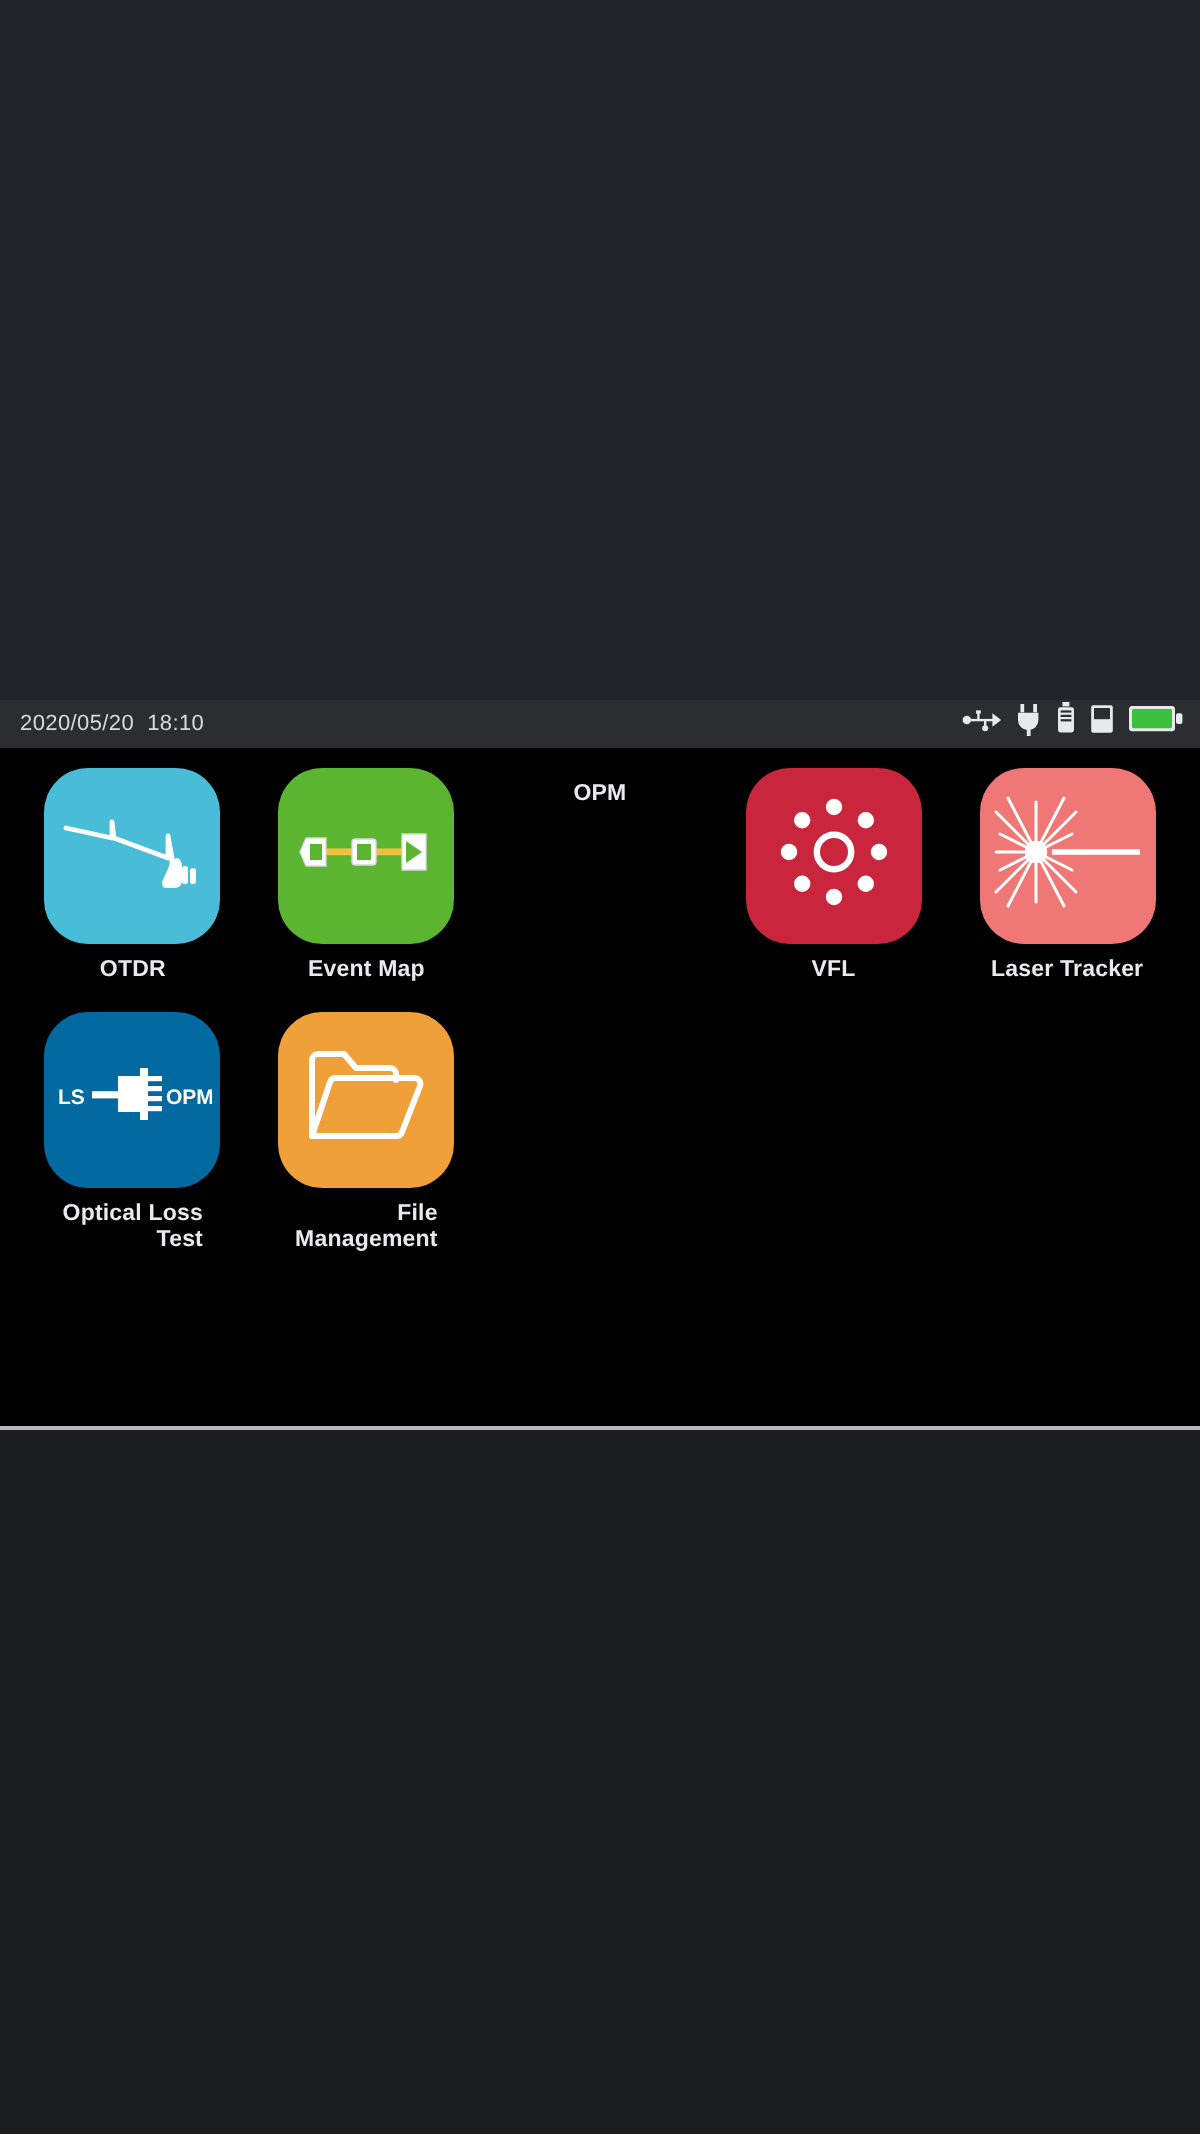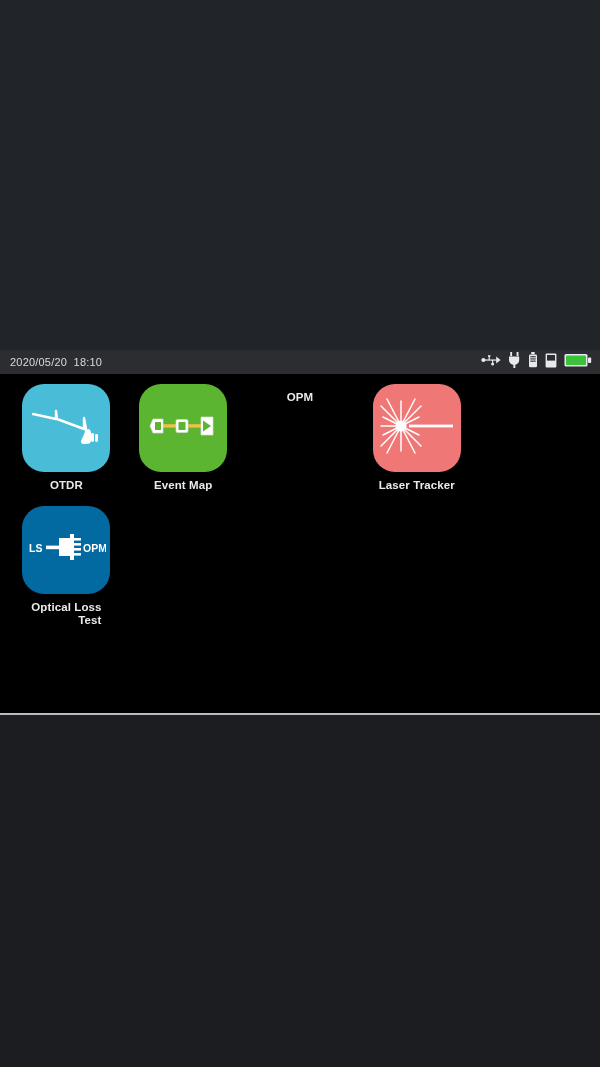--- a/index.html
+++ b/index.html
@@ -180,20 +180,40 @@
               </svg>
             </span>
           </div>
           <div class="app-label">Event Map</div>
         </div>
 
         <div class="app-cell">
           <div class="app-label">OPM</div>
         </div>
 
+        <div class="app-cell">
+          <div class="app-tile" style="background:#c9253c">
+            <span>
+              <svg width="56" height="56" viewBox="0 0 56 56">
+                <circle cx="28" cy="28" r="8.6" fill="none" stroke="#ffffff" stroke-width="3.2"></circle>
+                <g fill="#ffffff">
+                  <circle cx="28" cy="5.5" r="4.1"></circle>
+                  <circle cx="28" cy="50.5" r="4.1"></circle>
+                  <circle cx="5.5" cy="28" r="4.1"></circle>
+                  <circle cx="50.5" cy="28" r="4.1"></circle>
+                  <circle cx="12.1" cy="12.1" r="4.1"></circle>
+                  <circle cx="43.9" cy="12.1" r="4.1"></circle>
+                  <circle cx="12.1" cy="43.9" r="4.1"></circle>
+                  <circle cx="43.9" cy="43.9" r="4.1"></circle>
+                </g>
+              </svg>
+            </span>
+          </div>
+          <div class="app-label">VFL</div>
+        </div>
 
         <div class="app-cell">
           <div class="app-tile" style="background:#ef7775">
             <span>
               <svg width="76" height="58" viewBox="0 0 76 58">
                 <g stroke="#ffffff" stroke-width="1.5" stroke-linecap="round">
                   <line x1="22" y1="29" x2="2" y2="29"></line>
                   <line x1="22" y1="29" x2="42" y2="9"></line>
                   <line x1="22" y1="29" x2="42" y2="49"></line>
                   <line x1="22" y1="29" x2="2" y2="9"></line>
@@ -239,20 +259,32 @@
                 </g>
               </svg>
             </span>
           </div>
           <div class="app-label">Optical Loss
 Test</div>
         </div>
 
 
 
+        <div class="app-cell">
+          <div class="app-tile" style="background:#efa038">
+            <span>
+              <svg width="62" height="52" viewBox="0 0 62 52">
+                <path d="M4 46 V8 a3 3 0 0 1 3 -3 H20 l6 7 H43 a3 3 0 0 1 3 3 V18" fill="none" stroke="#ffffff" stroke-width="3" stroke-linejoin="round" stroke-linecap="round"></path>
+                <path d="M4 46 L13 19 a3 3 0 0 1 3 -2 H55 a3 3 0 0 1 3 4 L49 44 a3 3 0 0 1 -3 2 Z" fill="none" stroke="#ffffff" stroke-width="3" stroke-linejoin="round" stroke-linecap="round"></path>
+              </svg>
+            </span>
+          </div>
+          <div class="app-label">File
+Management</div>
+        </div>
 
 
       </div>
 
     </div>
   </div>
 
   <div class="divider"></div>
   <div class="letterbox-bottom"></div>
 

